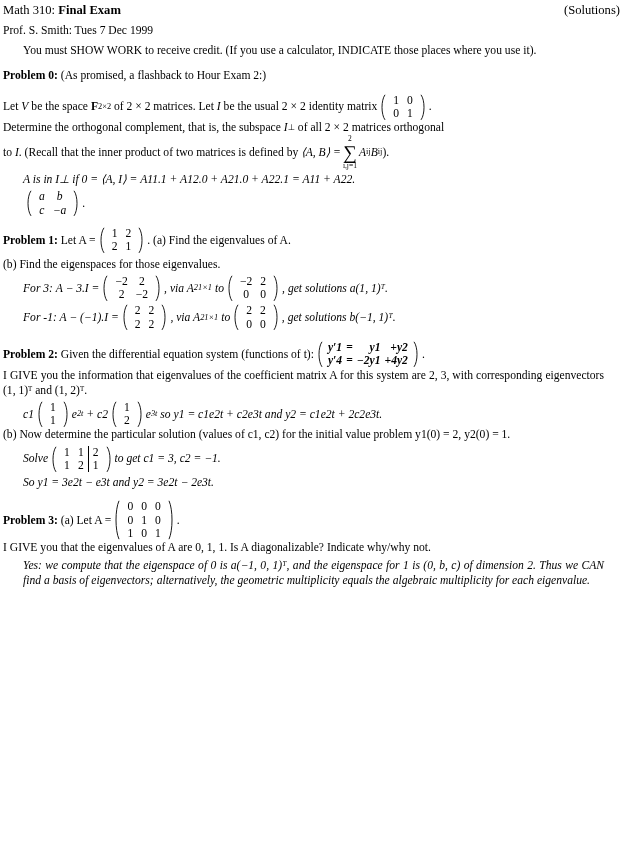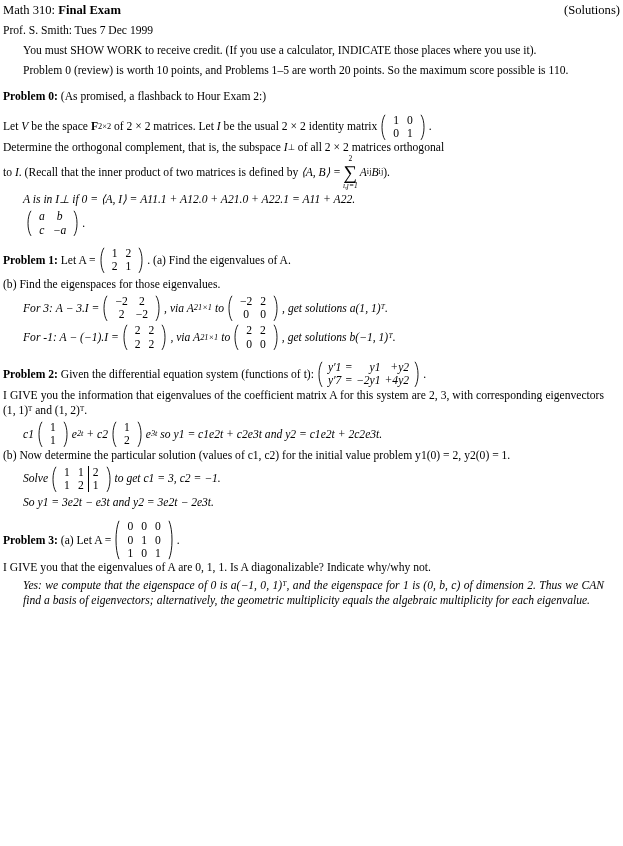--- a/index.html
+++ b/index.html
@@ -37,43 +37,42 @@
   .cells table { border-collapse:collapse; }
   .cells td { padding:0 4px; text-align:center; font-style:italic; white-space:nowrap; line-height:1.15; }
   .cells td.up { font-style:normal; }
   .vbar td.vb { border-left:1px solid #000; }
 
   sub, sup { font-size:0.72em; line-height:0; }
 
   .sum { display:inline-flex; flex-direction:column; align-items:center; vertical-align:middle; line-height:1; margin:0 2px; font-style:normal;}
   .sum .s { font-size:19px; }
   .sum .top { font-size:7.5px; }
-  .sum .bot { font-size:7.5px;font-style:italic; }
-
-  .sysrow td { font-style:italic; padding:0 2px; text-align:right; }
+  .sum .bot { font-size:7.5px; }
+
+  .sysrow td { font-style:italic; padding:0 2px; text-align:right;font-weight:bold; }
   .sysrow td.eq { text-align:center; font-style:normal; }
 </style>
 </head>
 <body>
 
 <div class="page">
 <div class="inner">
 
   <div class="hdr">
     <div class="left">
       <span>Math 310:</span>
       <span class="b">Final Exam</span>
     </div>
     <div class="right">(Solutions)</div>
   </div>
 
   <p class="para">Prof. S. Smith:  Tues 7 Dec 1999</p>
 
   <p class="para ind">You must SHOW WORK to receive credit.  (If you use a calculator, INDICATE those places where you use it).</p>
-  <p class="para ind">Problem 0 (review) is worth 10 points, and Problems 1–5 are worth 20 points. So the maximum score possible is 110.</p>
 
   <div class="blk">
     <p>
       <span class="b">Problem 0:</span>
       <span>(As promised, a flashback to Hour Exam 2:)</span>
     </p>
 
     <div class="row sp6">
       <span>Let</span>&nbsp;
       <span class="it">V</span>&nbsp;
@@ -329,21 +328,21 @@
         <span class="cells">
               <table>
           <tbody>
                   <tr class="sysrow">
                     <td>y′1</td>
                     <td class="eq">=</td>
                     <td>y1</td>
                     <td>+y2</td>
                   </tr>
           <tr class="sysrow">
-                    <td>y′7</td>
+                    <td>y′4</td>
                     <td class="eq">=</td>
                     <td>−2y1</td>
                     <td>+4y2</td>
                   </tr>
         </tbody>
               </table>
             </span>
         <span class="par">
               <svg viewBox="0 0 7 34" preserveAspectRatio="none">
                 <path d="M1 1 C5 8, 5 26, 1 33" stroke="#000" fill="none" stroke-width="1"></path>

